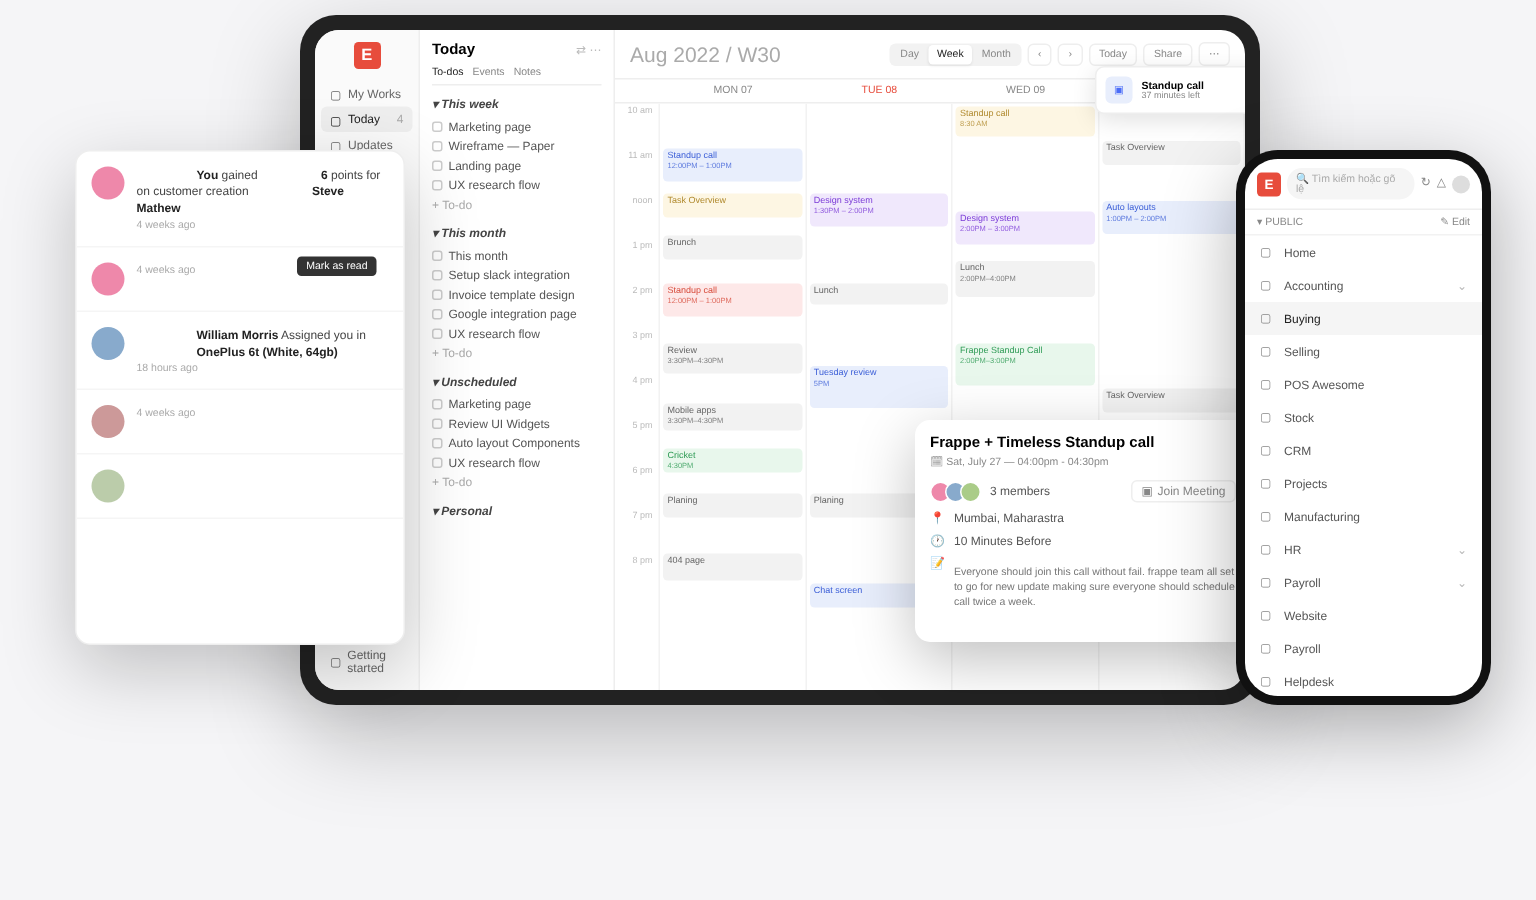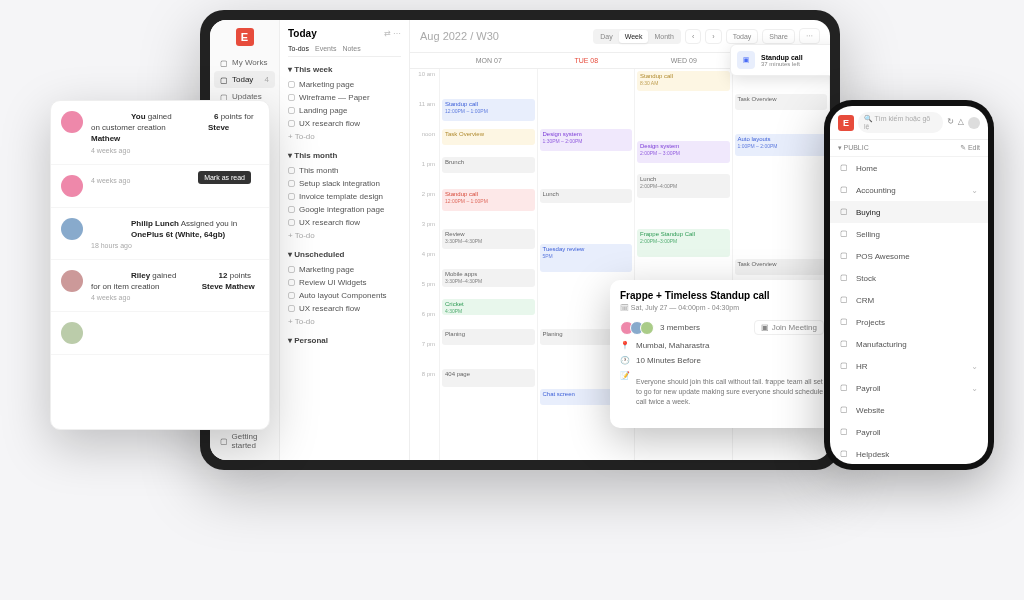--- a/index.html
+++ b/index.html
@@ -17,29 +17,29 @@
 .t-nav-icon { width: 8px; height: 8px; display: inline-block; }
 .t-sidebar-bottom { margin-top: auto; }
 
 
 .t-todo { width: 130px; border-right: 1px solid #eee; padding: 8px; font-size: 8px; overflow: hidden; }
 .t-todo-header { display: flex; justify-content: space-between; align-items: center; margin-bottom: 6px; }
 .t-todo-title { font-weight: 600; font-size: 10px; }
 .t-todo-tabs { display: flex; gap: 6px; font-size: 7px; color: #888; margin-bottom: 8px; border-bottom: 1px solid #eee; padding-bottom: 4px; }
 .t-todo-tab.active { color: #222; font-weight: 500; }
 .t-section { margin-bottom: 8px; }
-.t-section-title { font-weight: 600; color: #444; margin-bottom: 4px; display: flex; align-items: center; gap: 3px; }
+.t-section-title { font-weight: 600; color: #444; margin-bottom: 4px; display: flex; align-items: center; gap: 3px; font-style: italic; }
 .t-task { display: flex; align-items: center; gap: 4px; padding: 2px 0; color: #555; }
 .t-checkbox { width: 7px; height: 7px; border: 1px solid #ccc; border-radius: 2px; flex-shrink: 0; }
 .t-add { color: #aaa; padding: 2px 0; }
 
 
 .t-cal { flex: 1; display: flex; flex-direction: column; font-size: 7px; position: relative; }
 .t-cal-header { display: flex; align-items: center; justify-content: space-between; padding: 8px 10px; border-bottom: 1px solid #eee; }
-.t-cal-title { font-size: 11px; font-weight: 600; }
+.t-cal-title { font-size: 14px; font-weight: 600; }
 .t-cal-title span { color: #aaa; font-weight: 400; }
 .t-cal-controls { display: flex; gap: 4px; align-items: center; }
 .t-view-btns { display: flex; background: #f2f2f2; border-radius: 4px; padding: 1px; }
 .t-view-btn { padding: 3px 6px; border-radius: 3px; color: #888; cursor: pointer; }
 .t-view-btn.active { background: #fff; color: #222; box-shadow: 0 1px 2px rgba(0,0,0,.08); }
 .t-nav-btn { padding: 3px 6px; border: 1px solid #eee; border-radius: 4px; color: #888; cursor: pointer; }
 .t-cal-days { display: grid; grid-template-columns: 30px repeat(4, 1fr); border-bottom: 1px solid #eee; }
 .t-cal-day { padding: 4px; text-align: center; color: #888; font-size: 7px; text-transform: uppercase; }
 .t-cal-day.today { color: #e74c3c; }
 .t-cal-grid { flex: 1; display: grid; grid-template-columns: 30px repeat(4, 1fr); overflow: hidden; position: relative; }
@@ -400,28 +400,27 @@
       </div>
       <div class="pl-item">
         <div class="pl-avatar" style="background:#e8a"></div>
         <div class="pl-content">
           <div class="pl-time">4 weeks ago</div>
         </div>
       </div>
       <div class="pl-item">
         <div class="pl-avatar" style="background:#8ac"></div>
         <div class="pl-content">
-          <div class="pl-text"><b>Philip Lunch</b> Assigned you in <b>OnePlus 6t (White, 64gb)</b></div>
+          <div class="pl-text"><b>William Morris</b> Assigned you in <b>OnePlus 6t (White, 64gb)</b></div>
           <div class="pl-time">18 hours ago</div>
         </div>
       </div>
       <div class="pl-item">
         <div class="pl-avatar" style="background:#c99"></div>
         <div class="pl-content">
-          <div class="pl-text"><b>Riley</b> gained <b>12</b> points for on item creation <b>Steve Mathew</b></div>
           <div class="pl-time">4 weeks ago</div>
         </div>
       </div>
       <div class="pl-item">
         <div class="pl-avatar" style="background:#bca"></div>
       </div>
     </div>
   <div class="pl-tooltip">Mark as read</div>
 
 </div>

